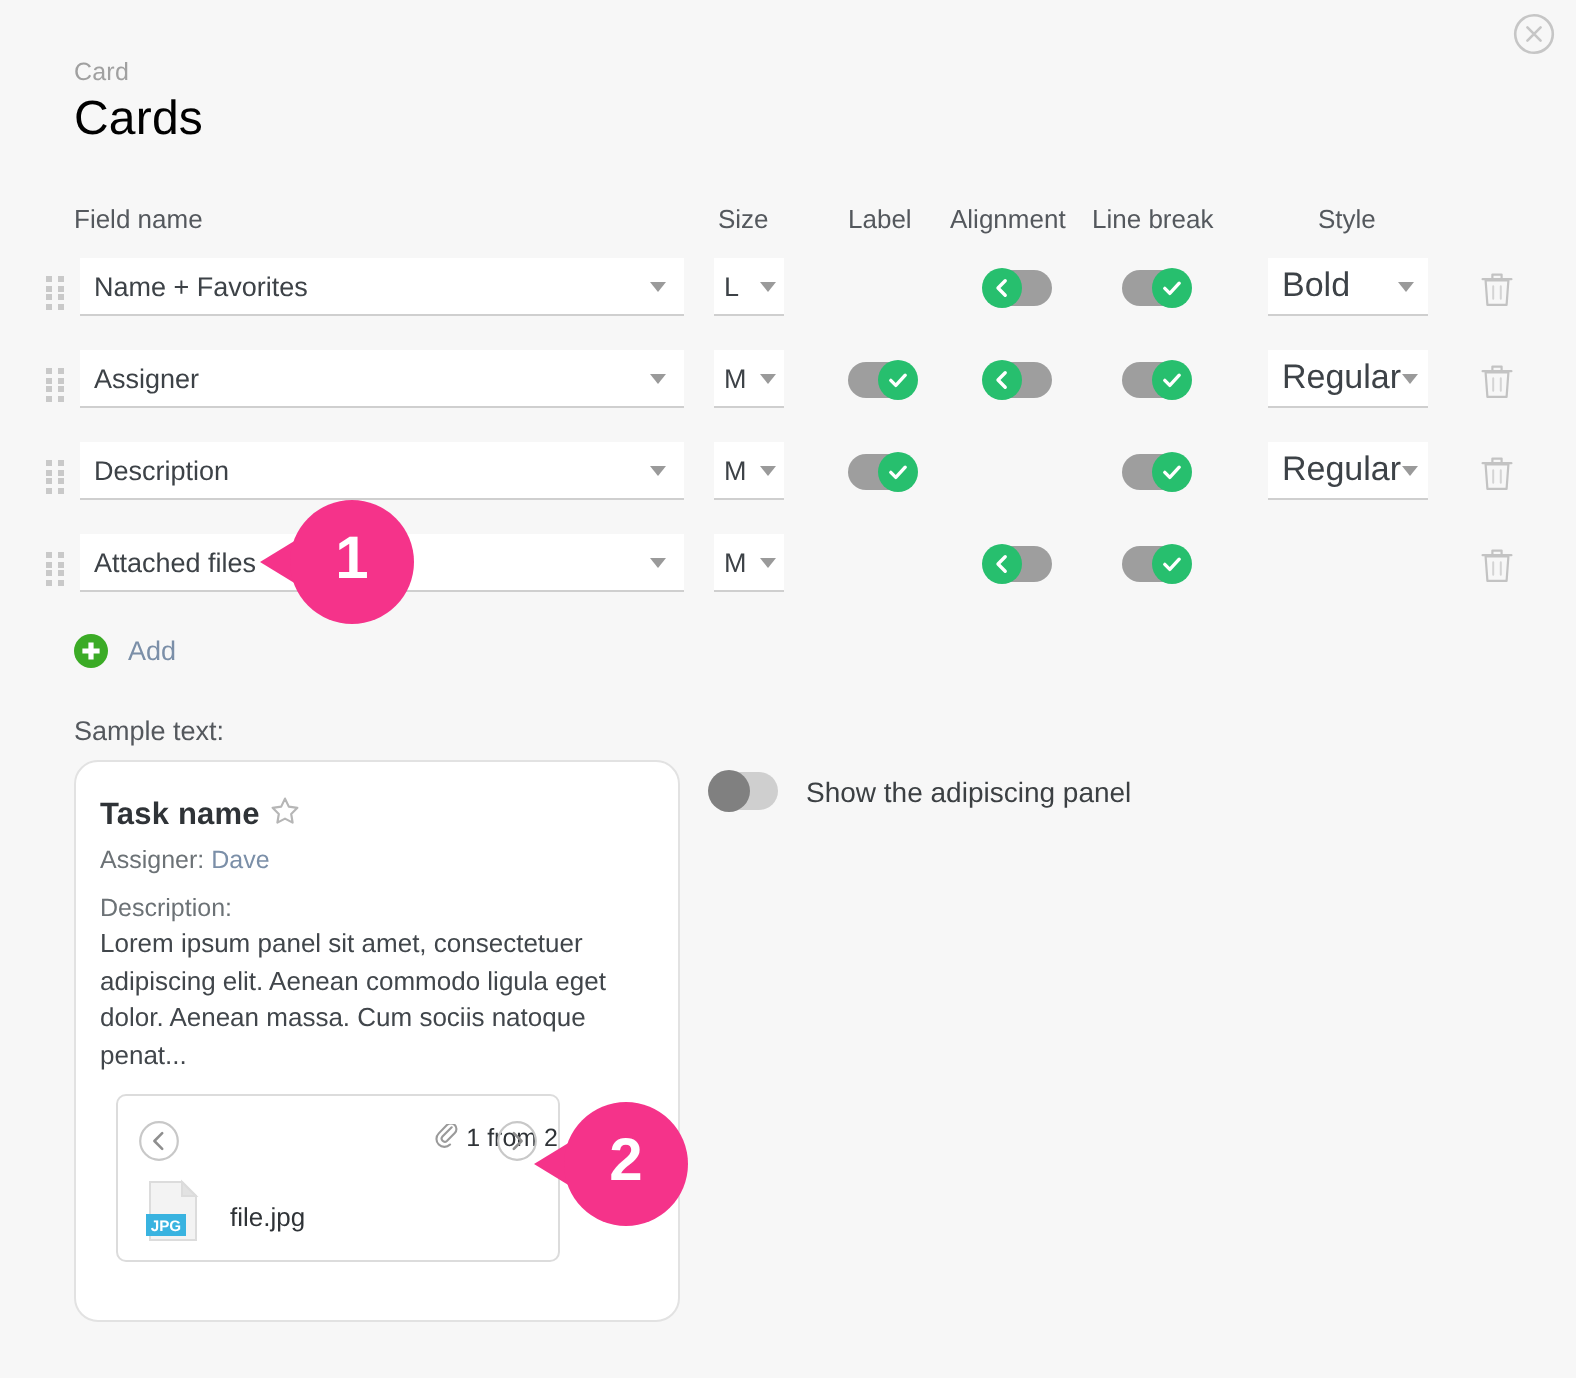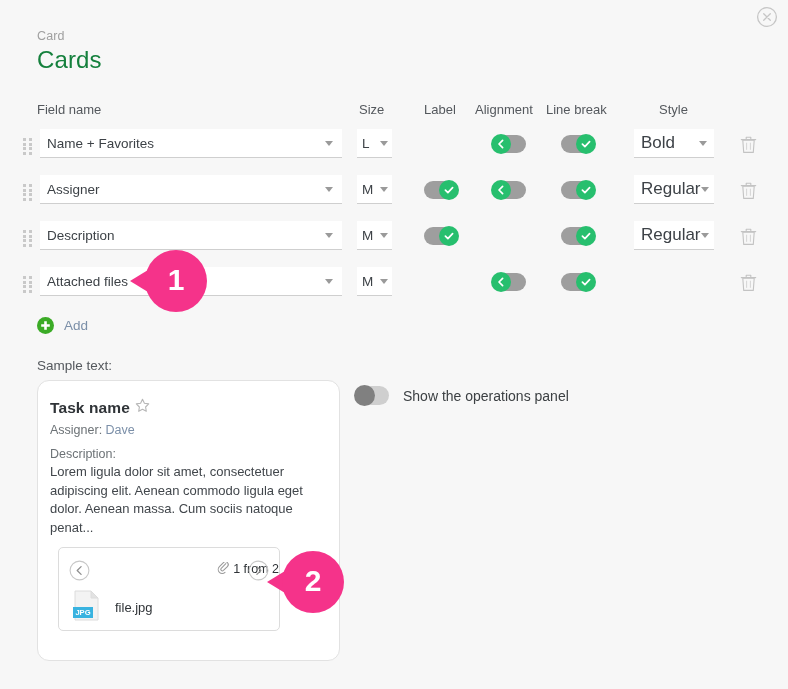--- a/index.html
+++ b/index.html
@@ -21,21 +21,21 @@
   }
   .close-btn svg { display:block; }
 
   
   .breadcrumb {
     position:absolute; left:37px; top:29px;
     font-size:12.5px; color:#a0a0a0; letter-spacing:.1px;
   }
   .page-title {
     position:absolute; left:37px; top:46px;
-    font-size:24px; color:#15803d; font-weight:400; letter-spacing:.1px;
+    font-size:24px; color:#000000; font-weight:400; letter-spacing:.1px;
   }
 
   
   .col-head {
     position:absolute; top:102px;
     font-size:13px; color:#54585d; white-space:nowrap;
   }
   .ch-field { left:37px; }
   .ch-size  { left:359px; }
   .ch-label { left:424px; }
@@ -416,21 +416,21 @@
       </svg>
     </span>
   </div>
 
   <div class="pc-assigner">
     <span>Assigner:</span>
     <b>Dave</b>
   </div>
 
   <div class="pc-desc-label">Description:</div>
-  <div class="pc-desc">Lorem ligula dolor sit amet, consectetuer adipiscing elit. Aenean commodo ligula eget dolor. Aenean massa. Cum sociis natoque penat...</div>
+  <div class="pc-desc">Lorem ipsum panel sit amet, consectetuer adipiscing elit. Aenean commodo ligula eget dolor. Aenean massa. Cum sociis natoque penat...</div>
 
   <div class="attach-box">
     <span class="nav-circle nav-prev">
       <svg width="21" height="21" viewBox="0 0 21 21">
         <circle cx="10.5" cy="10.5" r="9.4" fill="none" stroke="#c8c8c8" stroke-width="1.1"></circle>
         <path d="M12.1 6.6 L8.2 10.5 L12.1 14.4" fill="none" stroke="#8f8f8f" stroke-width="1.3" stroke-linecap="round" stroke-linejoin="round"></path>
       </svg>
     </span>
 
     <div class="attach-count">
@@ -459,21 +459,21 @@
       </span>
       <span class="file-name">file.jpg</span>
     </div>
   </div>
 </div>
 
 <div class="op-toggle-wrap">
   <div class="op-toggle">
     <div class="knob"></div>
   </div>
-  <span class="op-label">Show the operations panel</span>
+  <span class="op-label">Show the adipiscing panel</span>
 </div>
 
 <div class="callout" id="callout-1">
   <div class="tail"></div>
   <div class="bubble">
     <span class="num">1</span>
   </div>
 </div>
 <div class="callout" id="callout-2">
   <div class="tail"></div>

